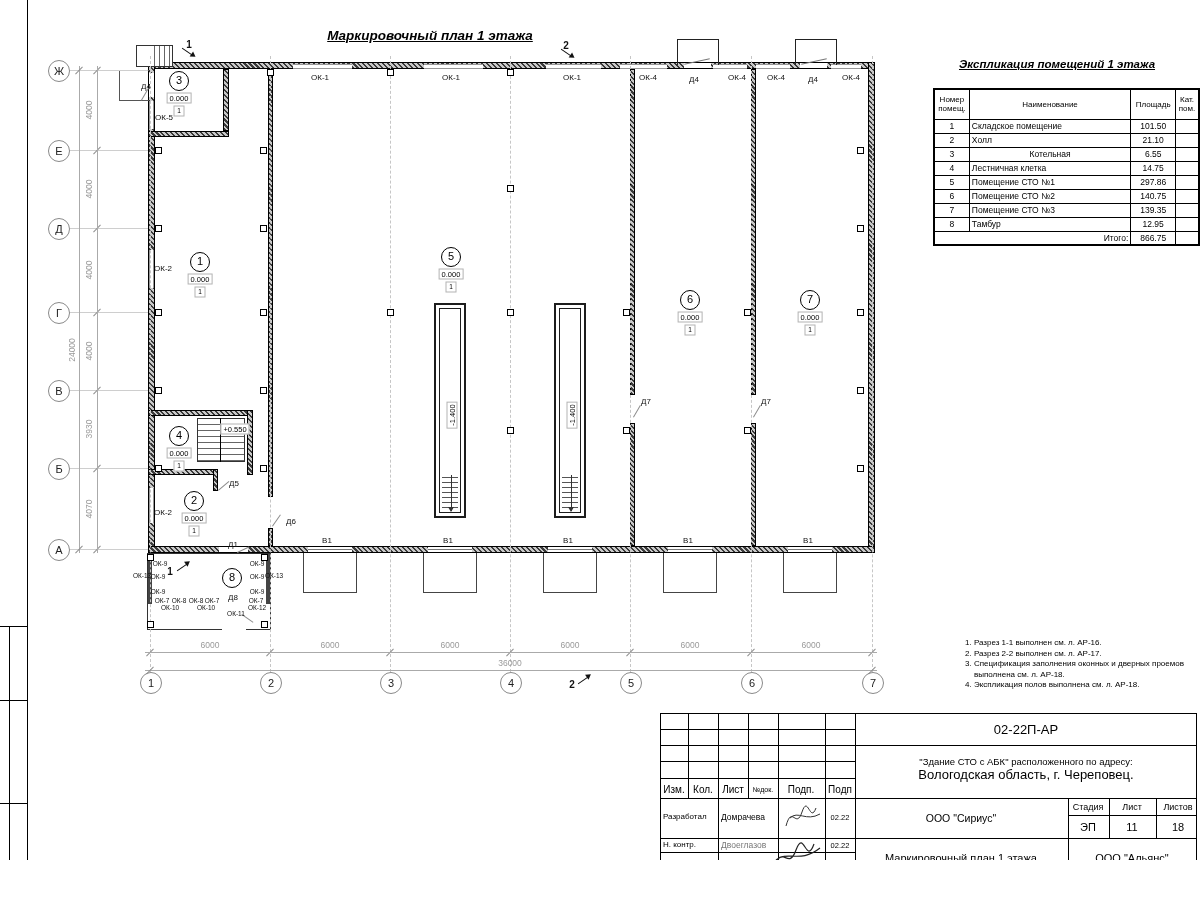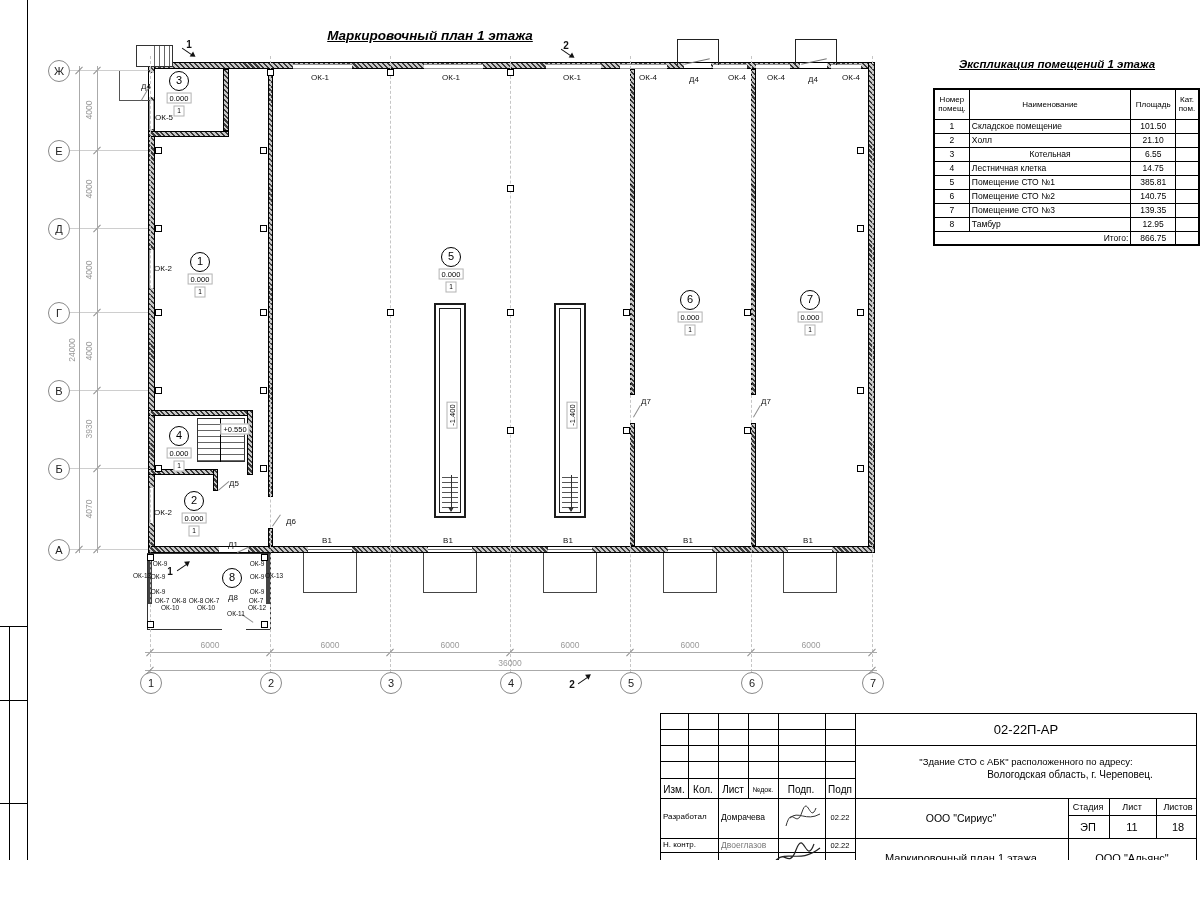--- a/index.html
+++ b/index.html
@@ -389,21 +389,21 @@
           </tr>
           <tr>
             <td>4</td>
             <td style="text-align: left;">Лестничная клетка</td>
             <td>14.75</td>
             <td></td>
           </tr>
           <tr>
             <td>5</td>
             <td style="text-align: left;">Помещение СТО №1</td>
-            <td>385.81</td>
+            <td>297.86</td>
             <td></td>
           </tr>
           <tr>
             <td>6</td>
             <td style="text-align: left;">Помещение СТО №2</td>
             <td>140.75</td>
             <td></td>
           </tr>
           <tr>
             <td>7</td>
@@ -421,20 +421,26 @@
         <tfoot>
           <tr>
             <td colspan="2" class="r">Итого:</td>
             <td class="c">866.75</td>
             <td></td>
           </tr>
         </tfoot>
       </table>
     </div>
 
+  <div class="notes" id="notes">
+      <div>1. Разрез 1-1 выполнен см. л. АР-16.</div>
+      <div>2. Разрез 2-2 выполнен см. л. АР-17.</div>
+      <div>3. Спецификация заполнения оконных и дверных проемов выполнена см. л. АР-18.</div>
+      <div>4. Экспликация полов выполнена см. л. АР-18.</div>
+    </div>
 
   <div class="tb-border"></div>
   <div id="tblines">
       <div class="ln" style="left: 688px; top: 713px; width: 1px; height: 85px;"></div>
       <div class="ln" style="left: 718px; top: 713px; width: 1px; height: 164px;"></div>
       <div class="ln" style="left: 748px; top: 713px; width: 1px; height: 85px;"></div>
       <div class="ln" style="left: 778px; top: 713px; width: 1px; height: 164px;"></div>
       <div class="ln" style="left: 825px; top: 713px; width: 1px; height: 164px;"></div>
       <div class="ln" style="left: 855px; top: 713px; width: 1px; height: 164px;"></div>
       <div class="ln" style="left: 1068px; top: 798px; width: 1px; height: 79px;"></div>
@@ -459,21 +465,21 @@
       <div class="tbt cen" style="left: 840px; top: 817px; font-size: 7.5px;">02.22</div>
       <div class="tbt" style="left: 663px; top: 840px; font-size: 8px;">Н. контр.</div>
       <div class="tbt" style="left: 721px; top: 840px; font-size: 8.5px; color: rgb(119, 119, 119);">Двоеглазов</div>
       <div class="tbt cen" style="left: 840px; top: 845px; font-size: 7.5px;">02.22</div>
       <div class="tbt" style="left: 663px; top: 858px; font-size: 8px;">ГИП</div>
       <div class="tbt" style="left: 721px; top: 858px; font-size: 8.5px;">Коротаев</div>
       <div class="tbt cen" style="left: 840px; top: 863px; font-size: 7.5px;">02.22</div>
     </div>
   <div class="tbt cen" style="left:1026px;top:729px;font-size:13px">02-22П-АР</div>
   <div class="tbt cen" style="left:1026px;top:761px;font-size:9.5px">"Здание СТО с АБК" расположенного по адресу:</div>
-  <div class="tbt cen" style="left:1070px;top:774px;font-size:10px">Вологодская область, г. Череповец.</div>
+  <div class="tbt cen" style="left:1026px;top:774px;font-size:13px">Вологодская область, г. Череповец.</div>
   <div class="tbt cen" style="left:961px;top:818px;font-size:10.5px">ООО "Сириус"</div>
   <div class="tbt cen" style="left:1088px;top:807px;font-size:9px">Стадия</div>
   <div class="tbt cen" style="left:1132px;top:807px;font-size:9px">Лист</div>
   <div class="tbt cen" style="left:1178px;top:807px;font-size:9px">Листов</div>
   <div class="tbt cen" style="left:1088px;top:827px;font-size:11px">ЭП</div>
   <div class="tbt cen" style="left:1132px;top:827px;font-size:11px">11</div>
   <div class="tbt cen" style="left:1178px;top:827px;font-size:11px">18</div>
   <div class="tbt cen" style="left:961px;top:858px;font-size:11px">Маркировочный план 1 этажа</div>
   <div class="tbt cen" style="left:1132px;top:858px;font-size:11px">ООО "Альянс"</div>
   <svg class="abs" style="left:782px;top:800px" width="42" height="34" viewBox="0 0 42 34">

